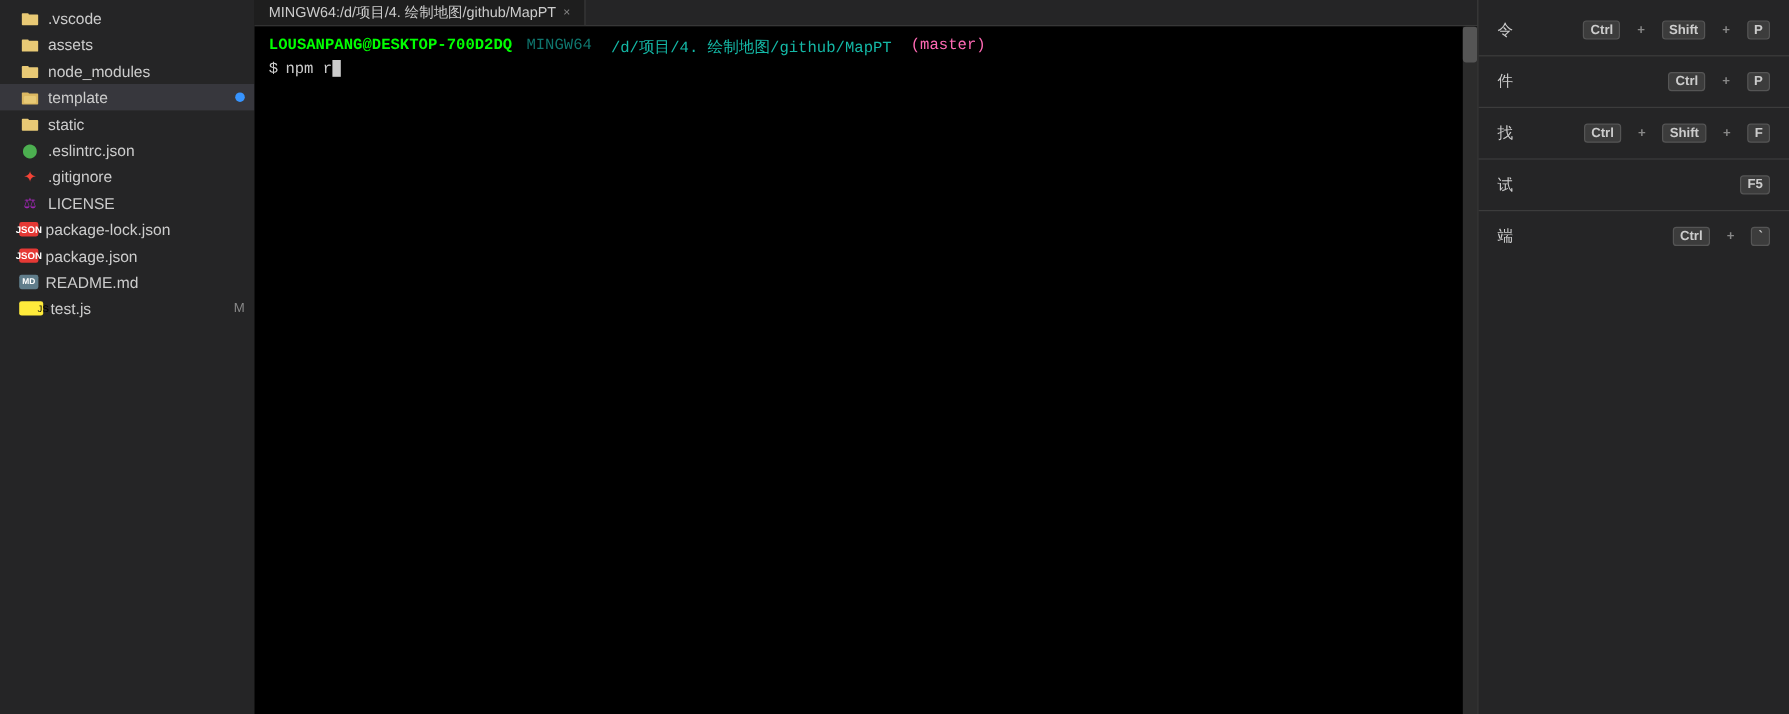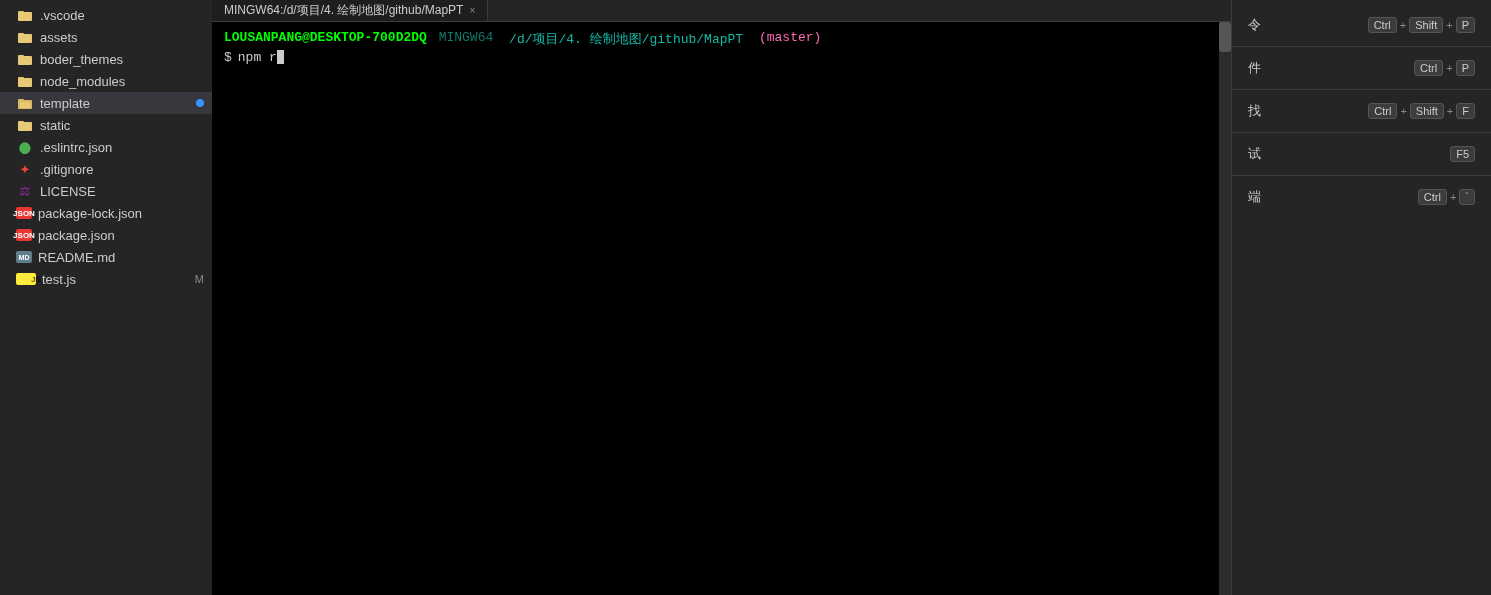--- a/index.html
+++ b/index.html
@@ -204,21 +204,22 @@
     }
 
     .right-panel-label {
       flex: 1;
       color: #cccccc;
     }
 
     .kbd-combo {
       display: flex;
       align-items: center;
-      gap: 3px;
+      gap: 14px;
+      font-weight: bold;
     }
 
     .kbd {
       background: #3c3c3c;
       border: 1px solid #555;
       border-radius: 3px;
       padding: 1px 5px;
       font-size: 11px;
       color: #cccccc;
       font-family: 'Segoe UI', sans-serif;
@@ -253,29 +254,20 @@
   <div class="sidebar-item">
     <span class="item-icon">
       <svg width="14" height="14" viewBox="0 0 14 14" fill="none">
           <rect x="0" y="3" width="6" height="2" rx="1" fill="#e8c975"></rect>
           <rect x="0" y="4" width="14" height="9" rx="1" fill="#e8c975"></rect>
         </svg>
     </span>
     <span class="item-label">assets</span>
   </div>
 
-  <div class="sidebar-item">
-    <span class="item-icon">
-      <svg width="14" height="14" viewBox="0 0 14 14" fill="none">
-          <rect x="0" y="3" width="6" height="2" rx="1" fill="#e8c975"></rect>
-          <rect x="0" y="4" width="14" height="9" rx="1" fill="#e8c975"></rect>
-        </svg>
-    </span>
-    <span class="item-label">boder_themes</span>
-  </div>
 
   <div class="sidebar-item">
     <span class="item-icon">
       <svg width="14" height="14" viewBox="0 0 14 14" fill="none">
           <rect x="0" y="3" width="6" height="2" rx="1" fill="#e8c975"></rect>
           <rect x="0" y="4" width="14" height="9" rx="1" fill="#e8c975"></rect>
         </svg>
     </span>
     <span class="item-label">node_modules</span>
   </div>

